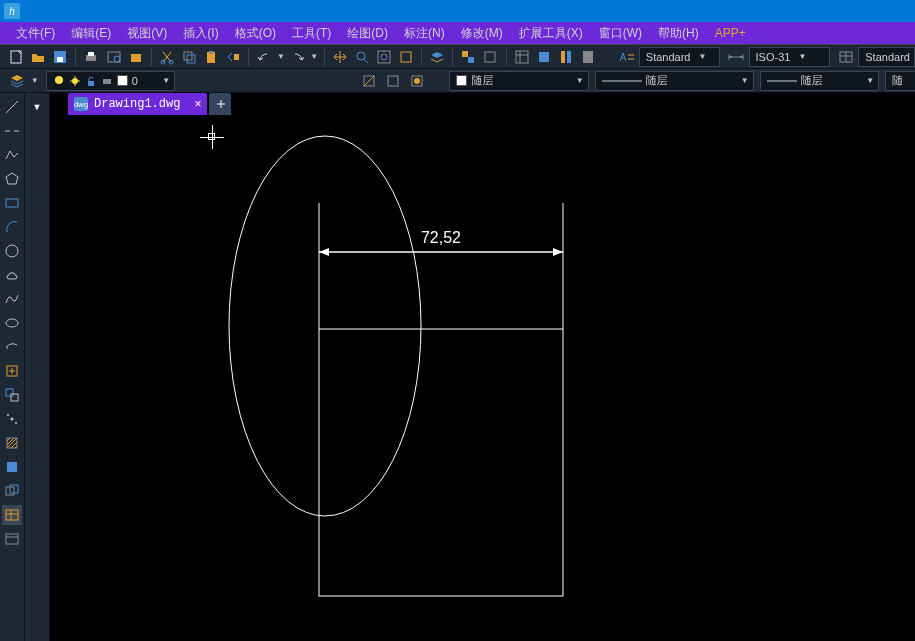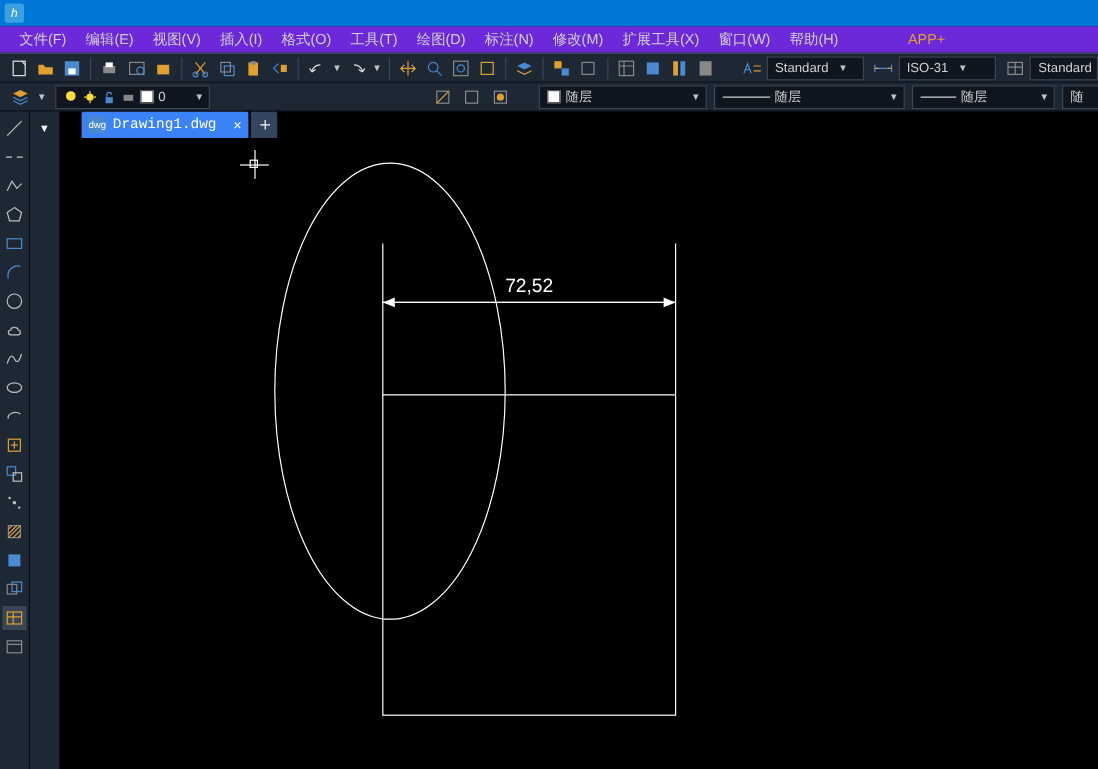--- a/index.html
+++ b/index.html
@@ -1,37 +1,37 @@
 <!DOCTYPE html>
 <html><head>
 <meta charset="utf-8">
 <style>
 * { margin: 0; padding: 0; box-sizing: border-box; font-family: "Microsoft YaHei", Arial, sans-serif; }
 body { width: 915px; height: 641px; background: #1a2332; overflow: hidden; position: relative; }
 .titlebar { height: 22px; background: #0078d7; display: flex; align-items: center; padding-left: 4px; color: #fff; font-size: 12px; }
 .titlebar .icon { width: 16px; height: 16px; background: #3ba0e0; border-radius: 2px; display: inline-flex; align-items: center; justify-content: center; margin-right: 5px; font-size: 10px; font-style: italic; }
 .menubar { height: 22px; background: #6d28d9; display: flex; align-items: center; padding-left: 8px; }
 .menubar .item { color: #d0d0d0; font-size: 12px; padding: 3px 8px; cursor: pointer; }
-.menubar .item.app { color: #e0a030; margin-left: 42px; }
+.menubar .item.app { color: #e0a030; }
 .toolbar { height: 25px; background: #1e2835; border-top: 1px solid #3a4555; border-bottom: 1px solid #0a0f18; display: flex; align-items: center; padding-left: 6px; gap: 2px; }
 .tbtn { width: 22px; height: 22px; display: inline-flex; align-items: center; justify-content: center; cursor: pointer; color: #c0c0c0; }
 .sep { width: 1px; height: 18px; background: #3a4555; margin: 0 3px; }
 .spacer { width: 16px; }
 .drop { display: flex; align-items: center; height: 20px; background: #0f1620; border: 1px solid #3a4555; padding: 0 4px 0 6px; gap: 4px; cursor: pointer; }
 .drop .txt { color: #d0d0d0; font-size: 11px; font-family: Liberation Sans, sans-serif; }
 .drop .arrow { color: #c0c0c0; font-size: 8px; margin-left: 4px; }
 .toolbar2 { height: 24px; background: #1e2835; border-bottom: 1px solid #0a0f18; display: flex; align-items: center; padding-left: 6px; gap: 2px; }
 .swatch { width: 11px; height: 11px; border: 1px solid #555; }
 .main { position: relative; height: calc(641px - 22px - 22px - 25px - 24px); display: flex; }
 .vtool { width: 25px; background: #1e2835; border-right: 1px solid #0a0f18; display: flex; flex-direction: column; align-items: center; padding: 4px 0; gap: 4px; }
 .vbtn { width: 20px; height: 20px; display: inline-flex; align-items: center; justify-content: center; cursor: pointer; color: #c0c0c0; }
 .vbtn.sel { background: #3a4555; }
 .canvas-wrap { flex: 1; position: relative; background: #000; overflow: hidden; }
 .tabstrip { position: absolute; top: 0; left: 0; right: 0; height: 22px; display: flex; align-items: center; padding-left: 18px; z-index: 2; }
-.tab { background: #3b82f6; height: 22px; display: flex; align-items: center; padding: 0 6px; border-radius: 2px 2px 0 0; margin-right: 2px; gap: 6px; }
+.tab { background: #6d28d9; height: 22px; display: flex; align-items: center; padding: 0 6px; border-radius: 2px 2px 0 0; margin-right: 2px; gap: 6px; }
 .tab .ficon { width: 14px; height: 14px; background: #4a8ad0; border-radius: 2px; display: inline-flex; align-items: center; justify-content: center; font-size: 8px; color: #fff; }
 .tab .name { color: #fff; font-size: 12px; font-family: Liberation Mono, monospace; }
 .tab .close { color: #fff; font-size: 12px; cursor: pointer; margin-left: 8px; }
 .tab.new { background: #354560; width: 22px; justify-content: center; cursor: pointer; }
 .canvas { position: absolute; inset: 0; }
 .cursor { position: absolute; pointer-events: none; }
 .cursor .h { position: absolute; width: 24px; height: 1px; background: #fff; left: -12px; top: 0; }
 .cursor .v { position: absolute; width: 1px; height: 24px; background: #fff; top: -12px; left: 0; }
 .cursor .box { position: absolute; width: 7px; height: 7px; border: 1px solid #fff; left: -4px; top: -4px; }
 svg text { fill: #fff; font-size: 16px; font-family: Arial; }

